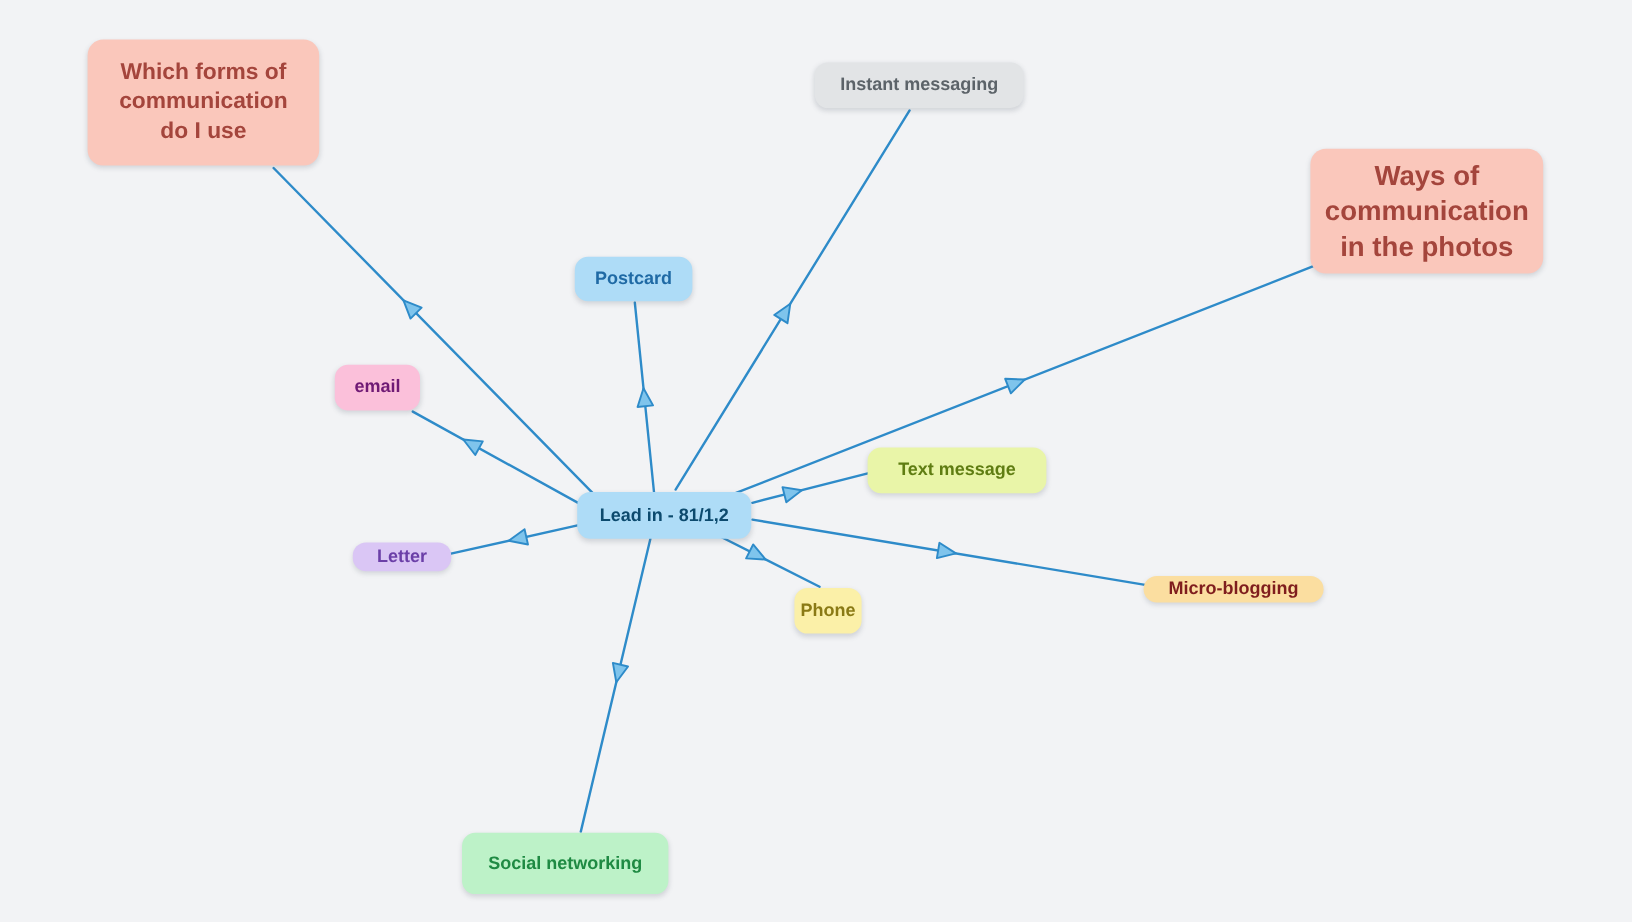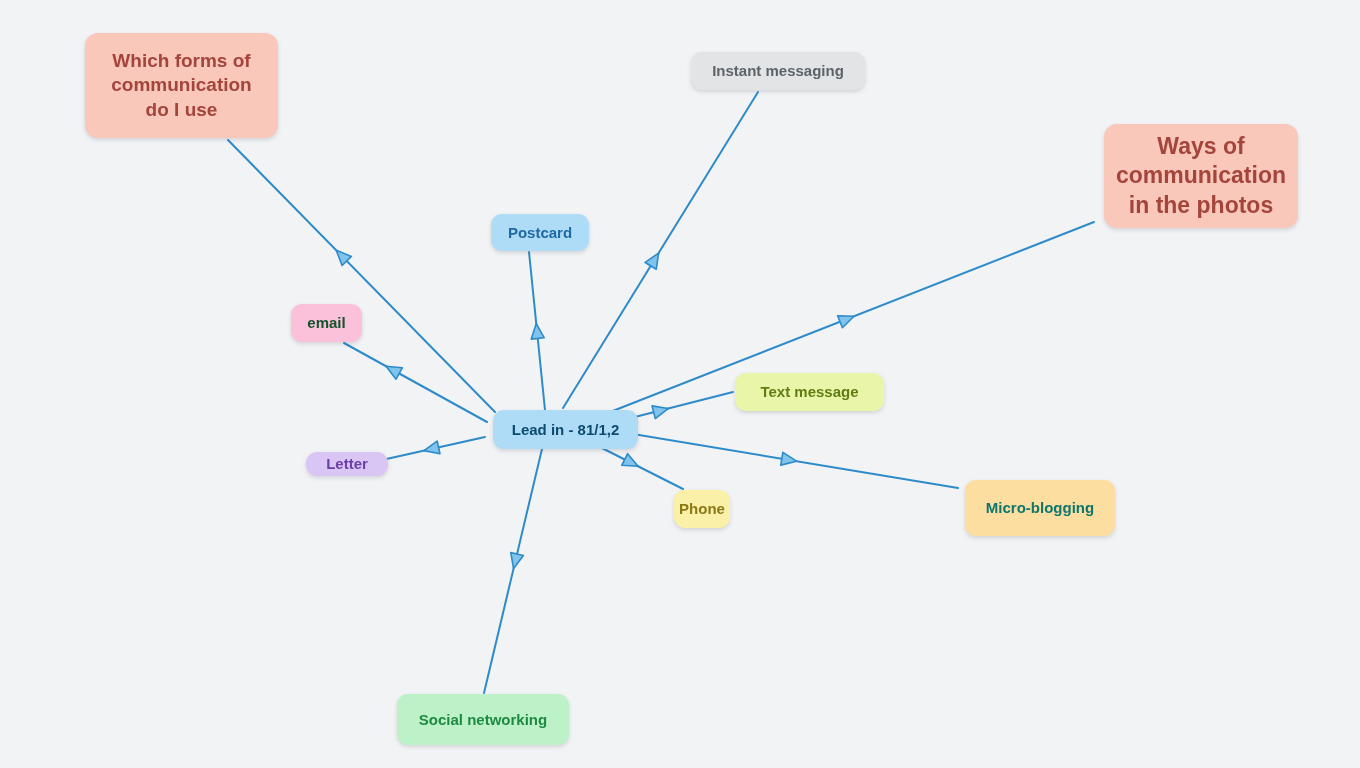--- a/index.html
+++ b/index.html
@@ -28,21 +28,20 @@
     display: flex;
     align-items: center;
     justify-content: center;
     text-align: center;
     border-radius: 11px;
     box-shadow: 0 2px 4px rgba(80, 90, 105, 0.20);
     font-weight: bold;
     line-height: 1.28;
     white-space: pre-line;
     user-select: none;
-    margin-left: 12px;
   }
   .node.big { border-radius: 13px; }
 </style>
 </head>
 <body>
 
 <div id="canvas">
   <svg id="edges" viewBox="0 0 1360 768" xmlns="http://www.w3.org/2000/svg">
       <g>
         <line x1="495" y1="412" x2="228" y2="140" stroke="#2e8bc9" stroke-width="2" stroke-linecap="round"></line>
@@ -88,20 +87,20 @@
   <div id="nodes-layer">
       <div class="node" style="left: 481px; top: 410px; width: 145px; height: 39px; background: rgb(174, 220, 247); color: #0c4a6e; font-size: 15px;">Lead in - 81/1,2</div>
       <div class="node big" style="left: 73px; top: 33px; width: 193px; height: 105px; background: rgb(250, 199, 187); color: rgb(164, 69, 60); font-size: 19px;">Which forms of
 communication
 do I use</div>
       <div class="node big" style="left: 1092px; top: 124px; width: 194px; height: 104px; background: rgb(250, 199, 187); color: rgb(164, 69, 60); font-size: 23px;">Ways of
 communication
 in the photos</div>
       <div class="node" style="left: 679px; top: 52px; width: 174px; height: 38px; background: rgb(226, 228, 230); color: rgb(92, 99, 105); font-size: 15px;">Instant messaging</div>
       <div class="node" style="left: 479px; top: 214px; width: 98px; height: 37px; background: rgb(174, 220, 247); color: rgb(31, 106, 165); font-size: 15px;">Postcard</div>
-      <div class="node" style="left: 279px; top: 304px; width: 71px; height: 38px; background: rgb(251, 192, 218); color: #14532d; font-size: 15px;">email</div>
+      <div class="node" style="left: 279px; top: 304px; width: 71px; height: 38px; background: rgb(251, 192, 218); color: #701a75; font-size: 15px;">email</div>
       <div class="node" style="left: 294px; top: 452px; width: 82px; height: 24px; background: rgb(218, 198, 245); color: rgb(107, 63, 168); font-size: 15px;">Letter</div>
       <div class="node" style="left: 385px; top: 694px; width: 172px; height: 51px; background: rgb(189, 242, 200); color: rgb(31, 138, 67); font-size: 15px;">Social networking</div>
       <div class="node" style="left: 662px; top: 490px; width: 56px; height: 38px; background: rgb(251, 240, 168); color: rgb(138, 122, 21); font-size: 15px;">Phone</div>
       <div class="node" style="left: 723px; top: 373px; width: 149px; height: 38px; background: rgb(233, 245, 168); color: rgb(95, 125, 18); font-size: 15px;">Text message</div>
-      <div class="node" style="left: 953px; top: 480px; width: 150px; height: 56px; background: rgb(251, 222, 160); color: #0f766e; font-size: 15px;">Micro-blogging</div>
+      <div class="node" style="left: 953px; top: 480px; width: 150px; height: 22px; background: rgb(251, 222, 160); color: #7f1d1d; font-size: 15px;">Micro-blogging</div>
     </div>
 </div>
 
 </body></html>

